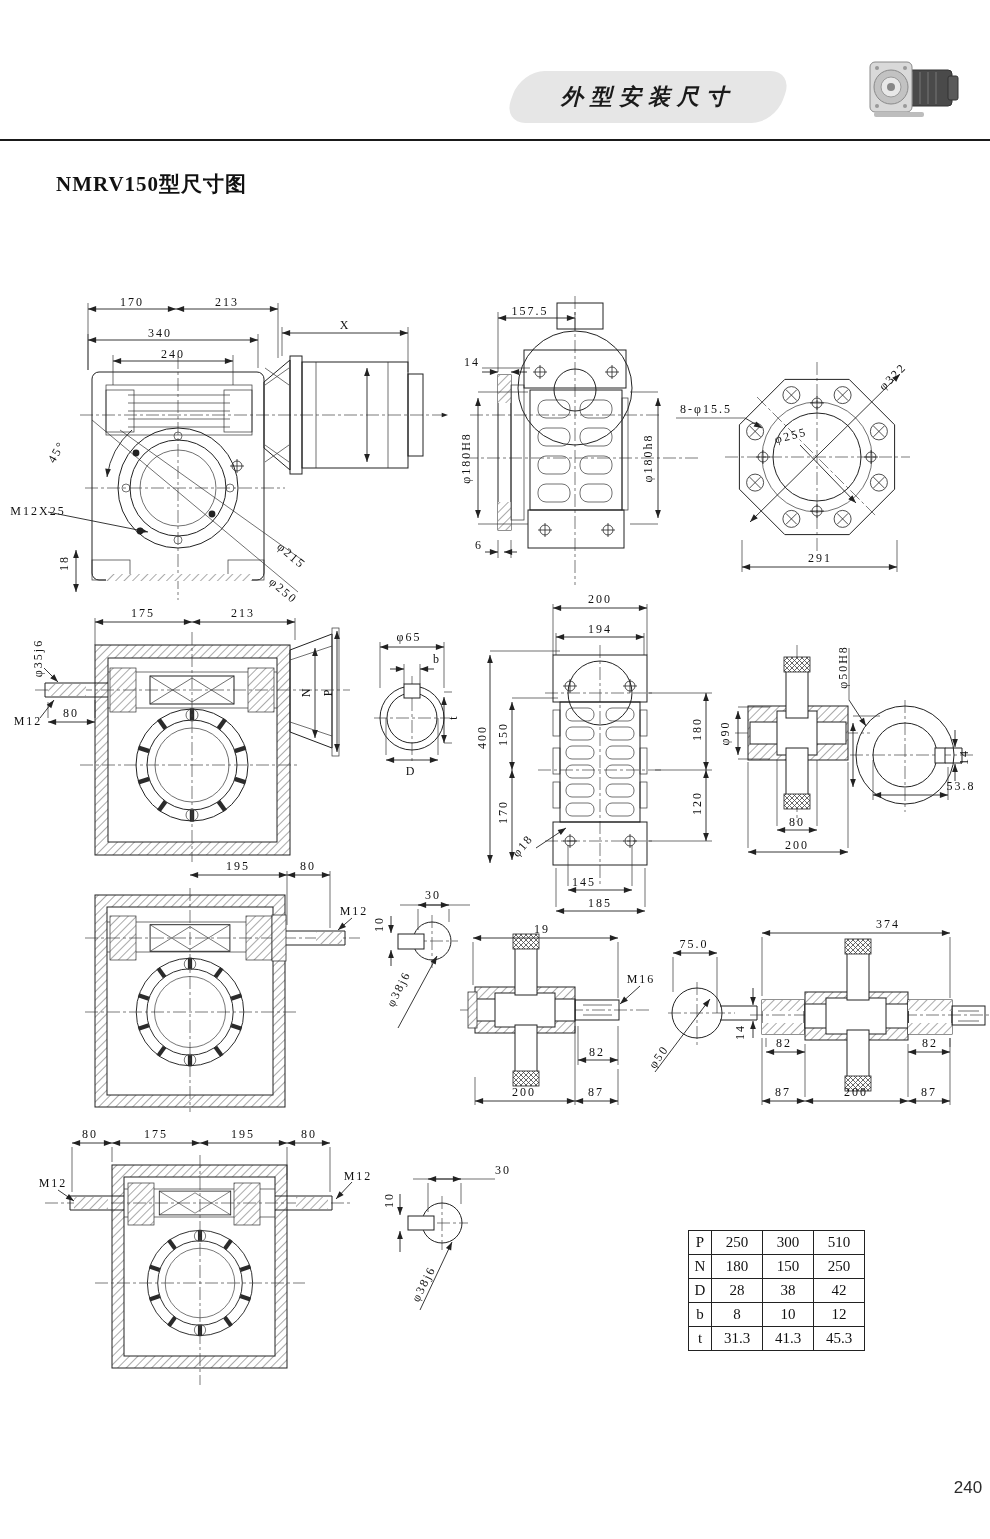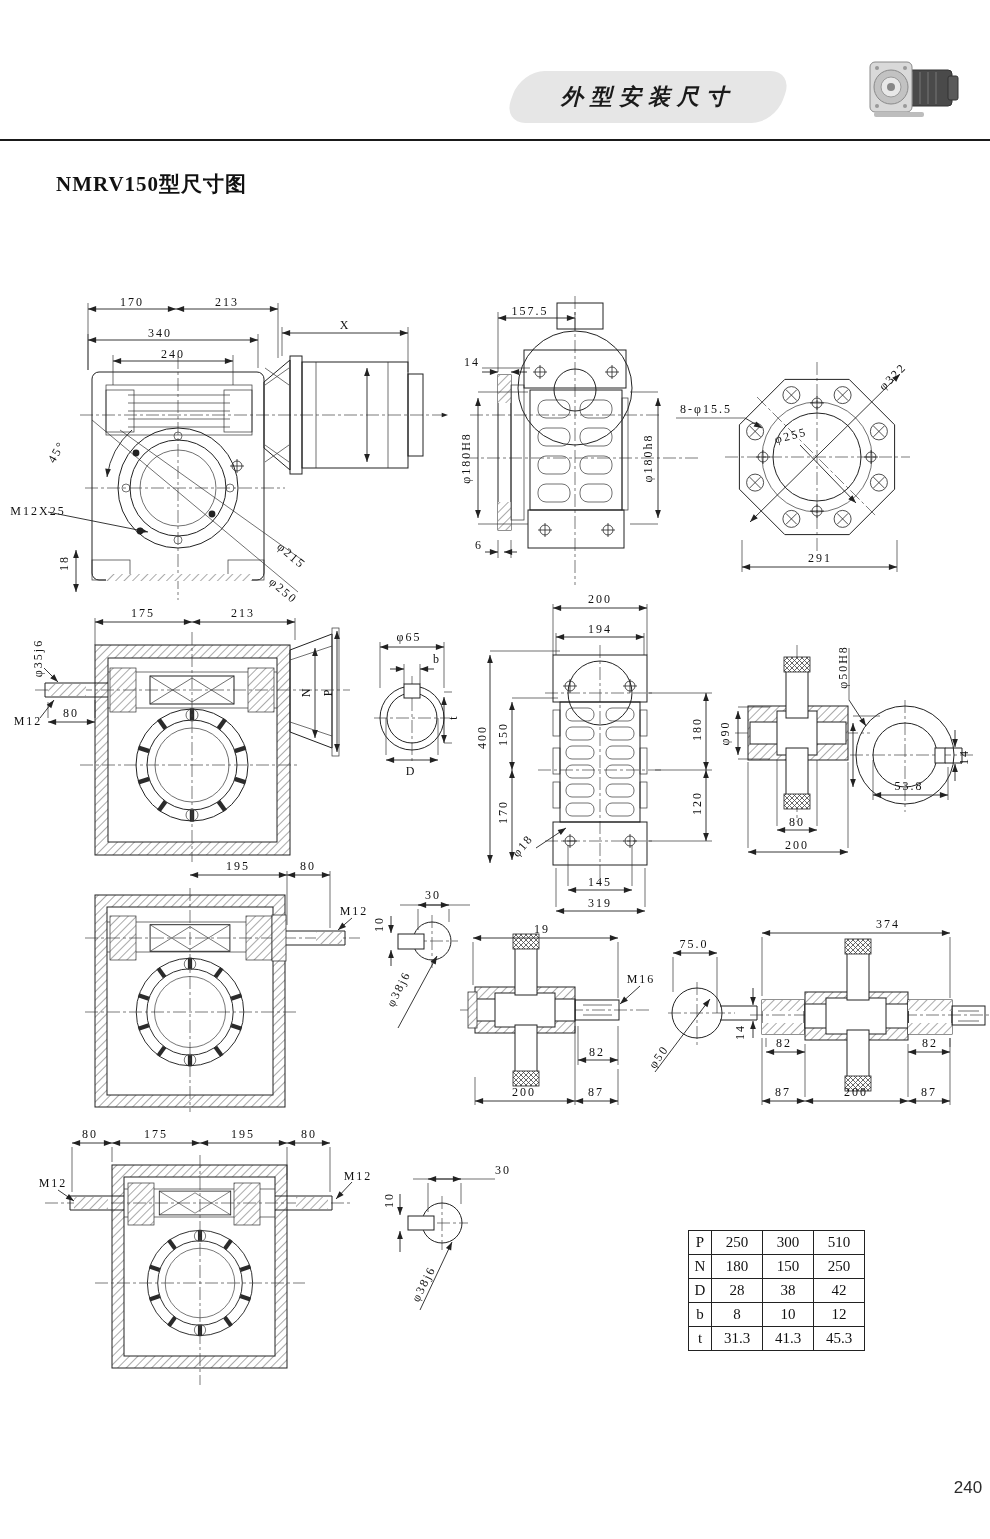--- a/index.html
+++ b/index.html
@@ -502,28 +502,28 @@
   <span class="dim" style="left:411px;top:771px">D</span>
 
   <span class="dim" style="left:600px;top:599px">200</span>
   <span class="dim" style="left:600px;top:629px">194</span>
   <span class="dim r90" style="left:482px;top:737px">400</span>
   <span class="dim r90" style="left:503px;top:734px">150</span>
   <span class="dim r90" style="left:503px;top:812px">170</span>
   <span class="dim r90" style="left:697px;top:729px">180</span>
   <span class="dim r90" style="left:697px;top:803px">120</span>
   <span class="dim rn50" style="left:523px;top:846px">φ18</span>
-  <span class="dim" style="left:600px;top:882px">145</span>
-  <span class="dim" style="left:600px;top:903px">319</span>
+  <span class="dim" style="left:584px;top:882px">145</span>
+  <span class="dim" style="left:600px;top:903px">185</span>
 
   <span class="dim r90" style="left:725px;top:733px">φ90</span>
   <span class="dim" style="left:797px;top:822px">80</span>
   <span class="dim" style="left:797px;top:845px">200</span>
   <span class="dim r90" style="left:843px;top:667px">φ50H8</span>
-  <span class="dim" style="left:909px;top:786px">53.8</span>
+  <span class="dim" style="left:961px;top:786px">53.8</span>
   <span class="dim r90" style="left:964px;top:757px">14</span>
 
   <span class="dim" style="left:238px;top:866px">195</span>
   <span class="dim" style="left:308px;top:866px">80</span>
   <span class="dim" style="left:354px;top:911px">M12</span>
 
   <span class="dim" style="left:433px;top:895px">30</span>
   <span class="dim r90" style="left:379px;top:924px">10</span>
   <span class="dim rn63" style="left:399px;top:989px">φ38j6</span>
 

